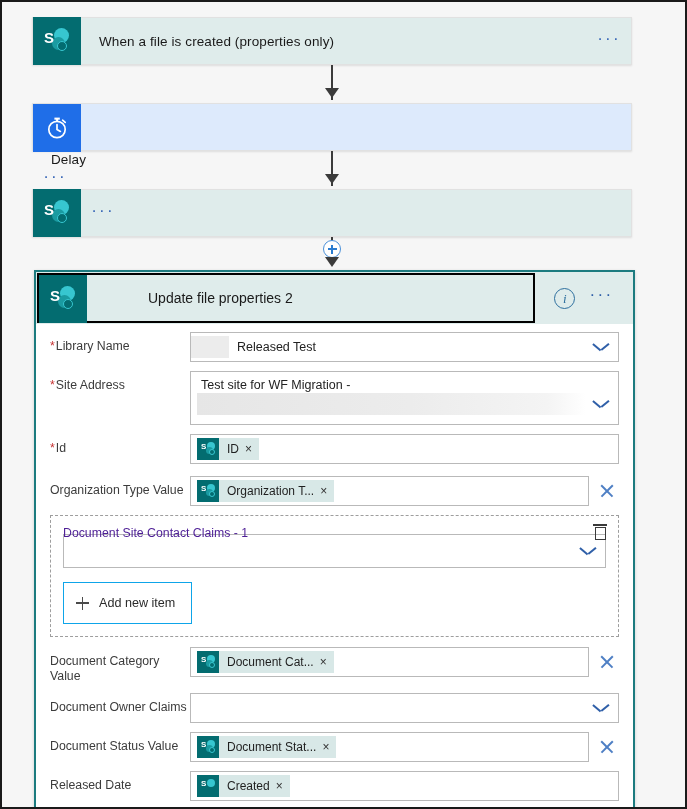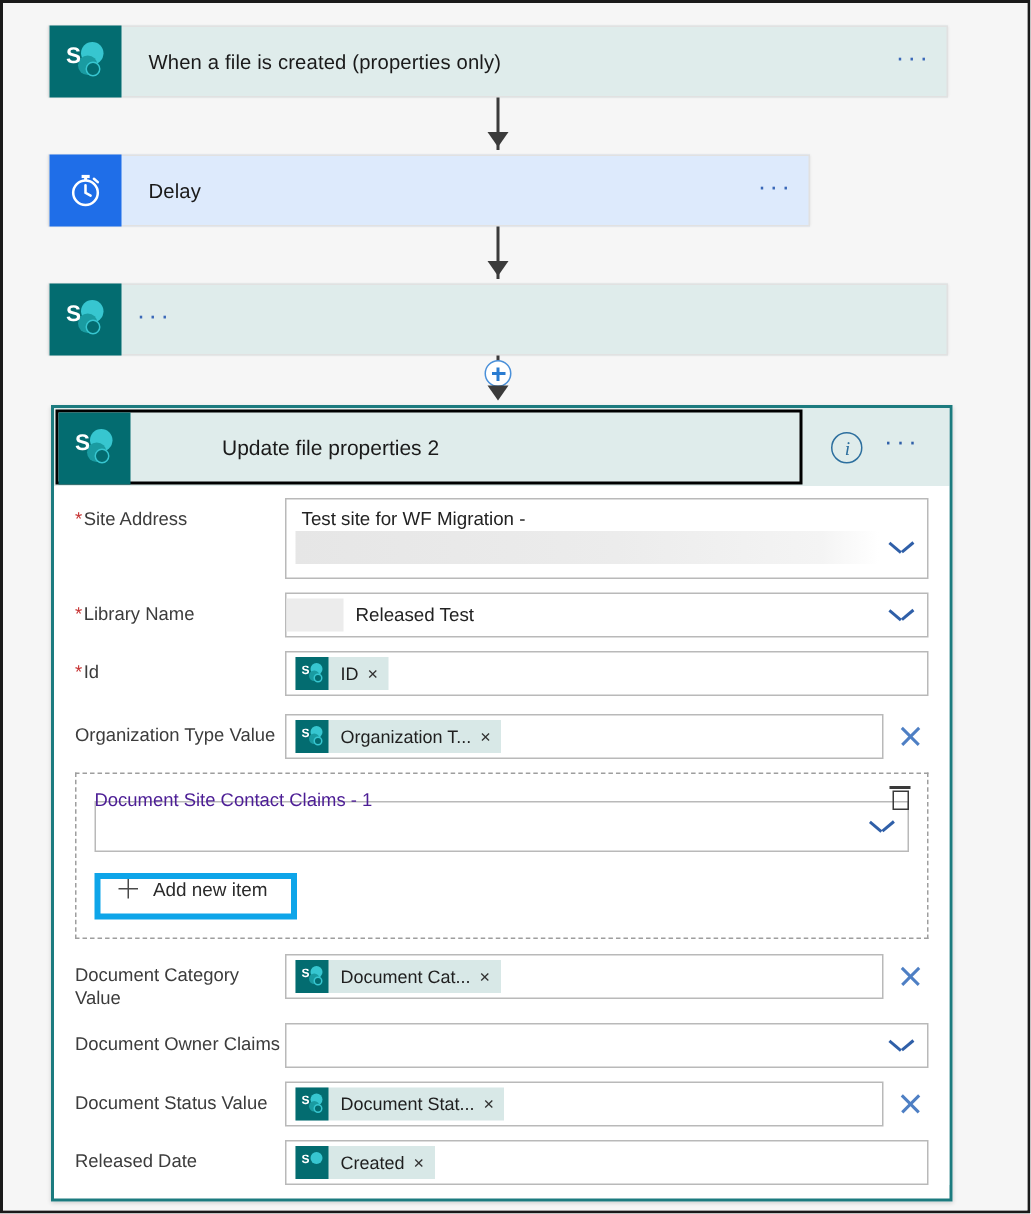--- a/index.html
+++ b/index.html
@@ -319,24 +319,25 @@
     position: absolute; left: 1px; top: 0;
     width: 14px; height: 2.4px; background: #3a3a3a;
   }
   .trash-icon .can {
     position: absolute; left: 2.5px; top: 3px;
     width: 11px; height: 13px;
     border: 1.6px solid #3a3a3a;
   }
   .addbtn {
     display: inline-flex;
+    align-items: center;
     gap: 10px;
-    height: 31px;
+    height: 42px;
     padding: 0 16px 0 12px;
-    border: 4px solid #0ea5e9;
+    border: 1px solid #0ea5e9;
     background: #ffffff;
     font-size: 12.6px;
     color: #2b2b2b;
     margin-top: 14px;
   }
   .plus-glyph {
     position: relative; width: 13px; height: 13px;
   }
   .plus-glyph:before {
     content:""; position:absolute; left:0; top:5.7px; width:13px; height:1.6px; background:#4a4a4a;
@@ -360,21 +361,21 @@
           <span class="s">S</span>
         </div>
       </div>
       <div class="title">When a file is created (properties only)</div>
       <div class="ellipsis">···</div>
     </div>
 
     <div class="conn" style="left:329px; top:63px; height:35px;"></div>
     <div class="arrow-head" style="left:323px; top:86px;"></div>
 
-    <div class="card blue" style="left:30px; top:101px; width:508px;">
+    <div class="card blue" style="left:30px; top:101px; width:600px;flex-direction:column;">
       <div class="icon-box">
         <div class="delay-icon">
           <svg width="26" height="26" viewBox="0 0 26 26" aria-hidden="true">
             <circle cx="13" cy="14.5" r="8.2" fill="none" stroke="#ffffff" stroke-width="1.7"></circle>
             <path d="M13 9.5 L13 14.5 L16.4 16.4" fill="none" stroke="#ffffff" stroke-width="1.7" stroke-linecap="round"></path>
             <rect x="10.4" y="2.6" width="5.4" height="2.1" fill="#ffffff"></rect>
             <rect x="12.1" y="4.0" width="2.0" height="2.4" fill="#ffffff"></rect>
             <path d="M18.6 5.2 L21.2 7.4" stroke="#ffffff" stroke-width="1.7" stroke-linecap="round"></path>
           </svg>
         </div>
@@ -423,40 +424,40 @@
         <div class="exp-actions">
           <span class="info-icon">i</span>
           <span class="dots">···</span>
         </div>
       </div>
 
       <div class="exp-body">
 
         <div class="frow">
           <div class="flabel">
+            <span class="req">*</span><span>Library Name</span>
+          </div>
+          <div class="fctl">
+            <div class="fbox" style="padding-right:32px; padding-left:0;">
+              <span class="redact-sm"></span>
+              <span style="font-size:12.5px;color:#222;padding-left:8px;">Released Test</span>
+              <span class="chev" style="top:10px;"></span>
+            </div>
+          </div>
+        </div>
+
+        <div class="frow">
+          <div class="flabel">
             <span class="req">*</span><span>Site Address</span>
           </div>
           <div class="fctl">
             <div class="fbox tall" style="flex-direction:column; padding-right:32px;">
               <div class="site-val">Test site for WF Migration -</div>
               <div class="redact" style="width:100%;"></div>
               <span class="chev" style="top:28px;"></span>
-            </div>
-          </div>
-        </div>
-
-        <div class="frow">
-          <div class="flabel">
-            <span class="req">*</span><span>Library Name</span>
-          </div>
-          <div class="fctl">
-            <div class="fbox" style="padding-right:32px; padding-left:0;">
-              <span class="redact-sm"></span>
-              <span style="font-size:12.5px;color:#222;padding-left:8px;">Released Test</span>
-              <span class="chev" style="top:10px;"></span>
             </div>
           </div>
         </div>
 
         <div class="frow">
           <div class="flabel">
             <span class="req">*</span><span>Id</span>
           </div>
           <div class="fctl">
             <div class="fbox">

